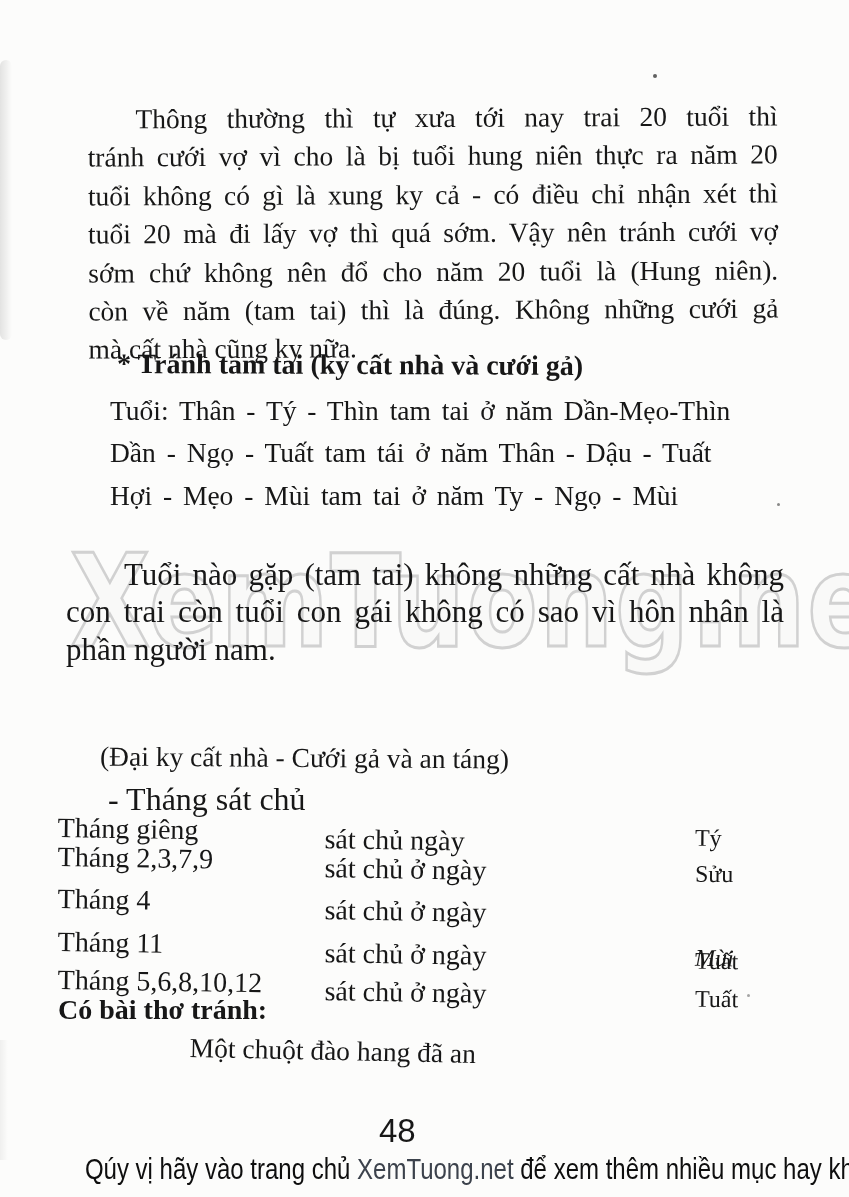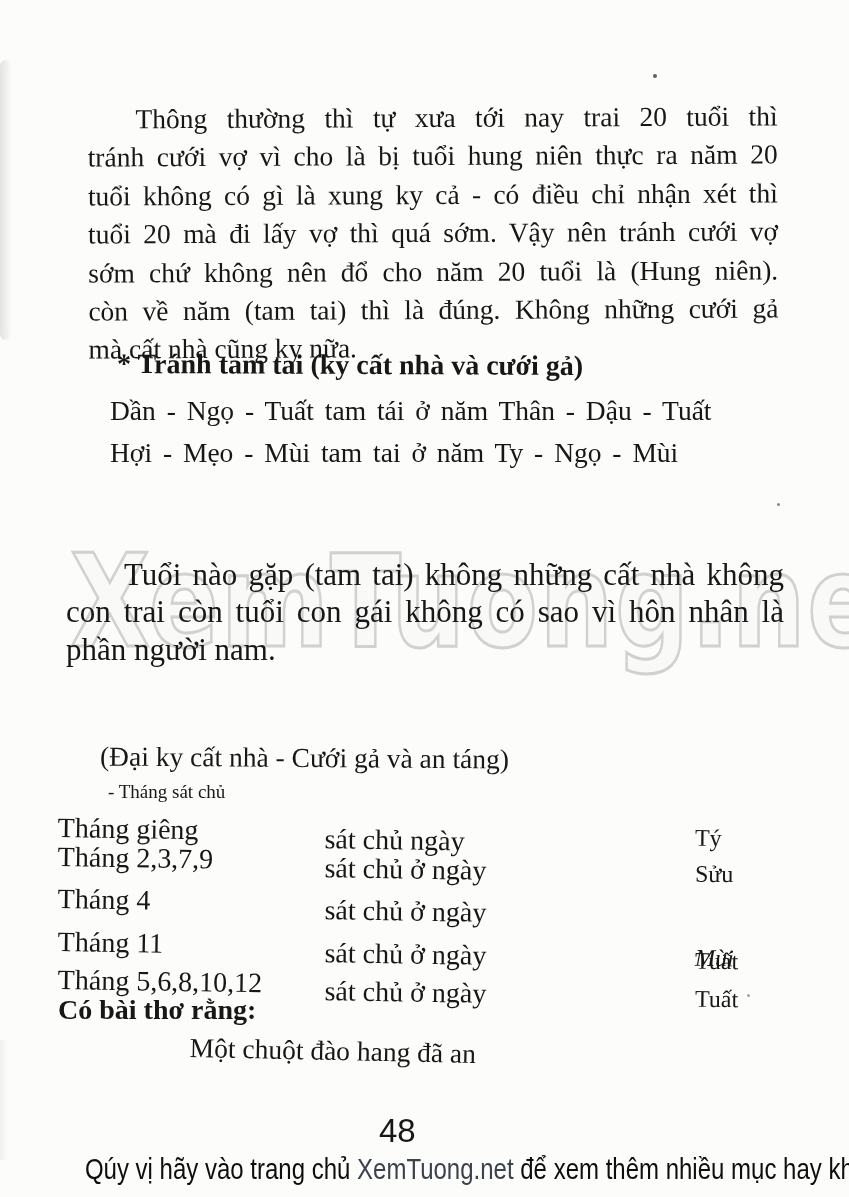--- a/index.html
+++ b/index.html
@@ -51,21 +51,21 @@
   .tamtai .tline { font-size:27.5px; height:42.3px; line-height:42.3px; white-space:nowrap; word-spacing:4px; }
 
   
   .para2 { left:66px; top:556px; width:718px; }
   .para2 .jline { font-size:31px; height:37.4px; line-height:37.4px; }
   .para2 .jline.indent { padding-left:58px; }
 
   
   .h2 { left:103px; top:702px; font-size:28px; font-weight:bold; white-space:nowrap; }
   .sub2 { left:100px; top:742px; font-size:27.5px; white-space:nowrap; transform:rotate(0.4deg); }
-  .listintro { left:108px; top:781px; font-size:19px; white-space:nowrap; }
+  .listintro { left:108px; top:781px; font-size:32px; white-space:nowrap; }
 
   
   .trow { left:58px; font-size:28px; white-space:nowrap; transform:rotate(0.9deg); transform-origin:left top; }
   .trow .m { display:inline-block; width:267px; }
   .trow .l { display:inline-block; position:relative; top:7px; }
   .r1 { top:812px; } .r2 { top:841px; } .r3 { top:883px; } .r4 { top:926px; } .r5 { top:964px; }
   .day { left:695px; font-size:24px; white-space:nowrap; transform:rotate(0.6deg); }
   .d1 { top:825px; } .d2 { top:861px; } .d3 { top:948px; } .d4 { top:945px;font-style:italic; } .d5 { top:986px; }
 
   .poemintro { left:58px; top:994px; font-size:28px; font-weight:bold; white-space:nowrap; }
@@ -100,20 +100,21 @@
     <div class="jline">tuổi không có gì là xung ky cả - có điều chỉ nhận xét thì</div>
     <div class="jline">tuổi 20 mà đi lấy vợ thì quá sớm. Vậy nên tránh cưới vợ</div>
     <div class="jline">sớm chứ không nên đổ cho năm 20 tuổi là (Hung niên).</div>
     <div class="jline">còn về năm (tam tai) thì là đúng. Không những cưới gả</div>
     <div class="jline no-just">mà cất nhà cũng ky nữa.</div>
   </div>
 
   <div class="tx h1">* Tránh tam tai (ky cất nhà và cưới gả)</div>
 
   <div class="tx tamtai">
+    <div class="tline">Tuổi: Thân - Tý - Thìn tam tai ở năm Dần-Mẹo-Thìn</div>
     <div class="tline">Dần - Ngọ - Tuất tam tái ở năm Thân - Dậu - Tuất</div>
     <div class="tline">Hợi - Mẹo - Mùi tam tai ở năm Ty - Ngọ - Mùi</div>
   </div>
 
   <div class="tx para2">
     <div class="jline indent">Tuổi nào gặp (tam tai) không những cất nhà không</div>
     <div class="jline">con trai còn tuổi con gái không có sao vì hôn nhân là</div>
     <div class="jline no-just">phần người nam.</div>
   </div>
 
@@ -135,20 +136,20 @@
   <div class="tx trow r5">
     <span class="m">Tháng 5,6,8,10,12</span><span class="l">sát chủ ở ngày</span>
   </div>
 
   <div class="tx day d1">Tý</div>
   <div class="tx day d2">Sửu</div>
   <div class="tx day d3">Tuất</div>
   <div class="tx day d4">Mùi</div>
   <div class="tx day d5">Tuất</div>
 
-  <div class="tx poemintro">Có bài thơ rằng:</div>
+  <div class="tx poemintro">Có bài thơ tránh:</div>
   <div class="tx poemline">Một chuột đào hang đã an</div>
 
   <div class="tx pagenum">48</div>
 
   <div class="tx promo"><span>Qúy vị hãy vào trang chủ </span><span class="brand">XemTuong.net</span><span> để xem thêm nhiều mục hay khác</span></div>
 
 </div>
 
 </body></html>

